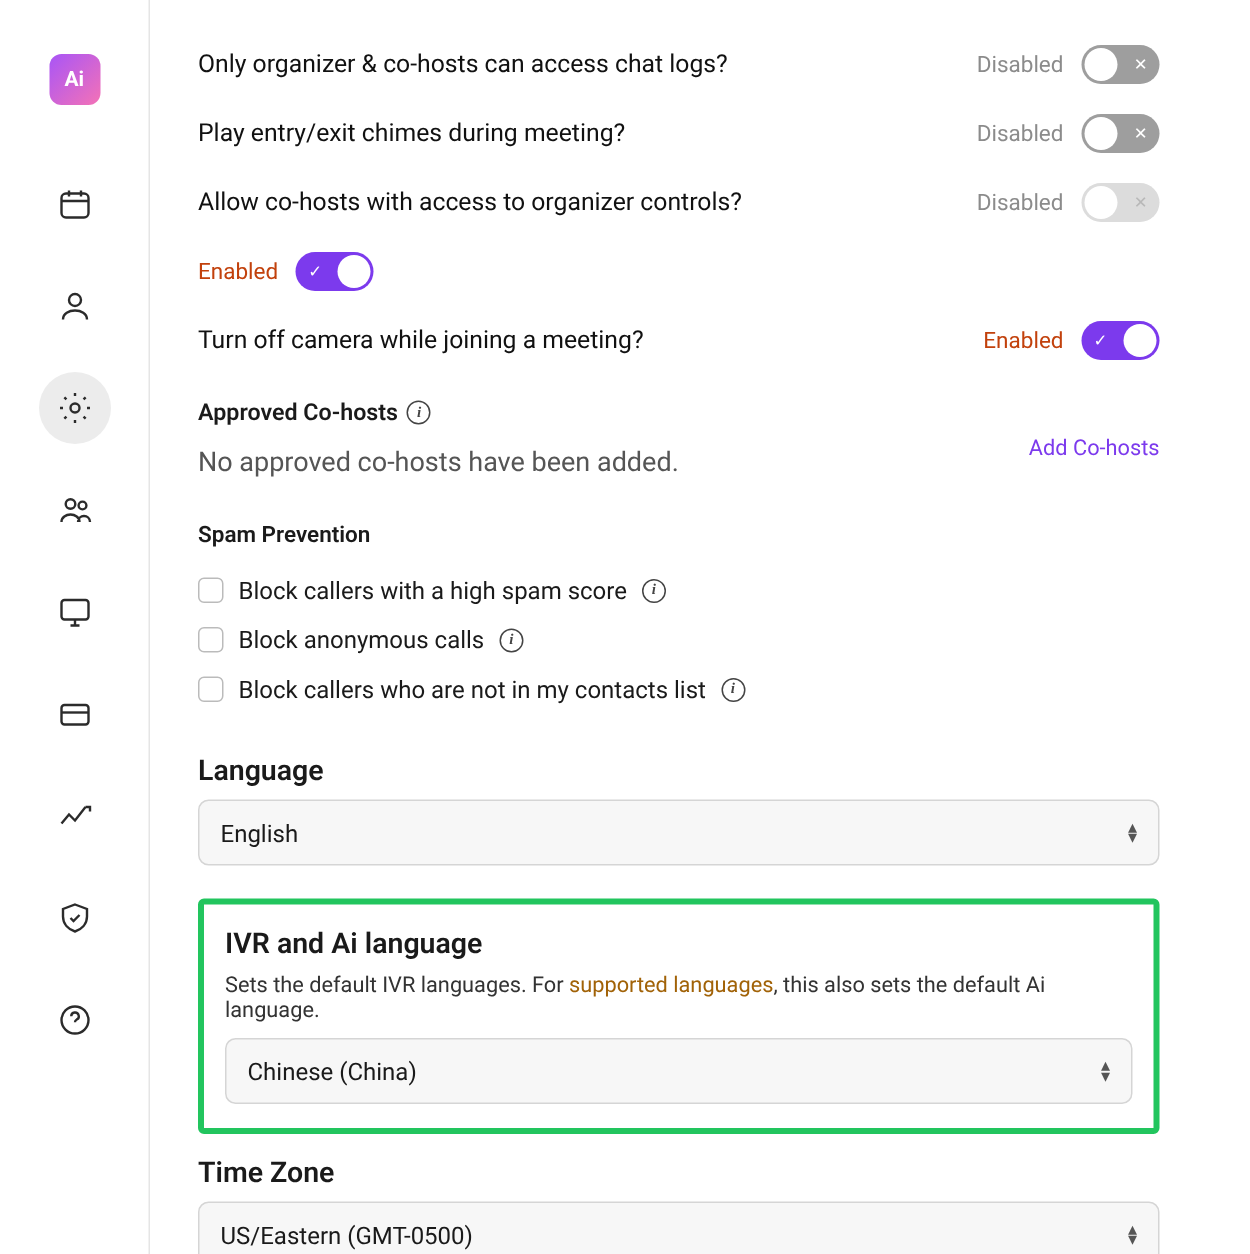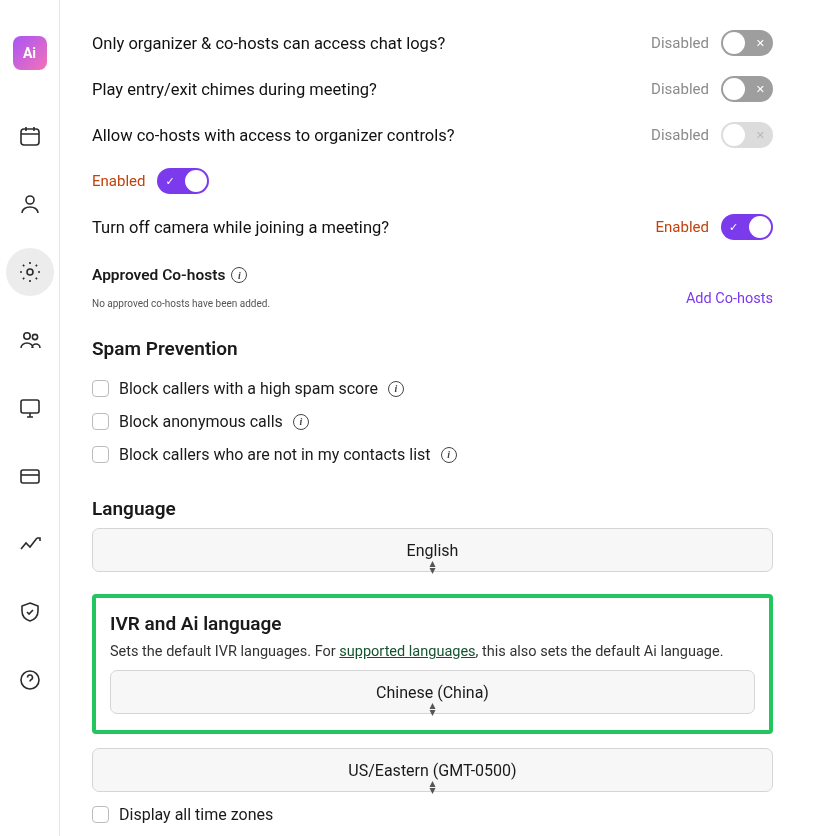--- a/index.html
+++ b/index.html
@@ -7,21 +7,21 @@
     font-family: -apple-system, BlinkMacSystemFont, "Segoe UI", Roboto, Helvetica, Arial, sans-serif;
     font-size: 14px;
     color: #1a1a1a;
     background: #fff;
     width: 833px;
     height: 836px;
     overflow: hidden;
   }
   .app { display: flex; height: 100%; }
   .sidebar {
-    width: 60px;
+    width: 100px;
     display: flex;
     flex-direction: column;
     align-items: center;
     padding-top: 36px;
     gap: 20px;
     border-right: 1px solid #e5e5e5;
   }
   .logo {
     width: 34px; height: 34px;
     border-radius: 8px;
@@ -71,44 +71,44 @@
     position:absolute; top:50%; transform:translateY(-50%);
     font-size:11px; line-height:1;
   }
   .toggle.off .icon-x { right:8px; color: #fff; }
   .toggle.off.light .icon-x { color:#b8b8b8; }
   .toggle.on  .icon-check { left:8px; color:#fff; }
   .section-heading {
     font-weight:600; font-size:15.5px; margin-top:16px;
     display:flex; align-items:center; gap:6px;
   }
-  .helper-text { color:#555; font-size:10px; margin-top:8px; }
+  .helper-text { color:#555; font-size:18px; margin-top:8px; }
   .add-link { color:#7c3aed; font-size:14.5px; cursor:pointer; }
   .row-between { display:flex; justify-content:space-between; align-items:flex-start; margin-top:6px; }
   .info-icon {
     display:inline-flex; width:16px; height:16px; border:1.3px solid #444; border-radius:50%;
     align-items:center; justify-content:center; font-size:10px; font-weight:600; color:#444;
     cursor:default;
     font-family: Georgia, serif; font-style: italic;
   }
   .spam-block { margin-top:28px; }
-  .spam-heading { font-weight:600; font-size:19px; margin-bottom:12px; }
+  .spam-heading { font-weight:600; font-size:15px; margin-bottom:12px; }
   .check-row { display:flex; align-items:center; gap:10px; padding:7px 0; font-size:16px; }
   .checkbox {
     width:17px; height:17px; border:1.5px solid #bbb; border-radius:4px; background:#fff; cursor:pointer;
     flex-shrink:0;
   }
   .field-block { margin-top:26px; }
   .field-label { font-weight:600; font-size:19px; margin-bottom:8px; }
   .field-desc { font-size:14.5px; color:#333; margin-bottom:10px; }
-  .field-desc a { color:#14532d; text-decoration:underline; cursor:pointer; }
+  .field-desc a { color:#a16207; cursor:pointer; }
   .select {
     width:100%; height:44px; border:1px solid #d5d5d5; border-radius:7px;
-    background:#f7f7f7; padding:12px 14px; display:flex; align-items:center; justify-content:space-between;
-    font-size:16px; cursor:pointer;flex-direction:column;
+    background:#f7f7f7; padding:0 14px; display:flex; align-items:center; justify-content:space-between;
+    font-size:16px; cursor:pointer;
   }
   .select .chev { color:#555; font-size:12px; line-height:0.6; display:flex; flex-direction:column; gap:0; }
   .highlight-box {
     border:4px solid #22c55e; border-radius:4px;
     padding:14px 14px 16px 14px; margin-top:22px;
   }
   .highlight-box .field-label { margin-top:0; }
   .cohosts-block { margin-top:14px; }
 </style>
 </head>
@@ -277,20 +277,21 @@
       <div class="select">
         <span>Chinese (China)</span>
         <span class="chev">
             <span>▴</span>
             <span>▾</span>
           </span>
       </div>
     </div>
 
     <div class="field-block" style="margin-top:14px;">
+      <div class="field-label">Time Zone</div>
       <div class="select">
         <span>US/Eastern (GMT-0500)</span>
         <span class="chev">
             <span>▴</span>
             <span>▾</span>
           </span>
       </div>
       <div class="check-row" style="margin-top:6px;">
         <div class="checkbox"></div>
         <span>Display all time zones</span>

